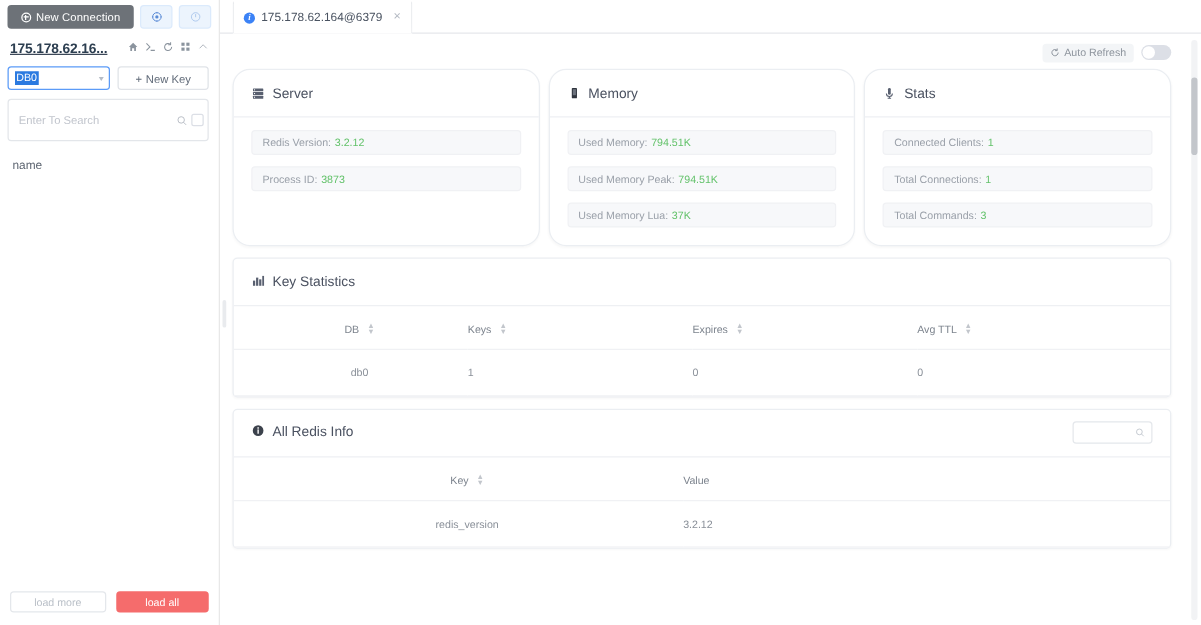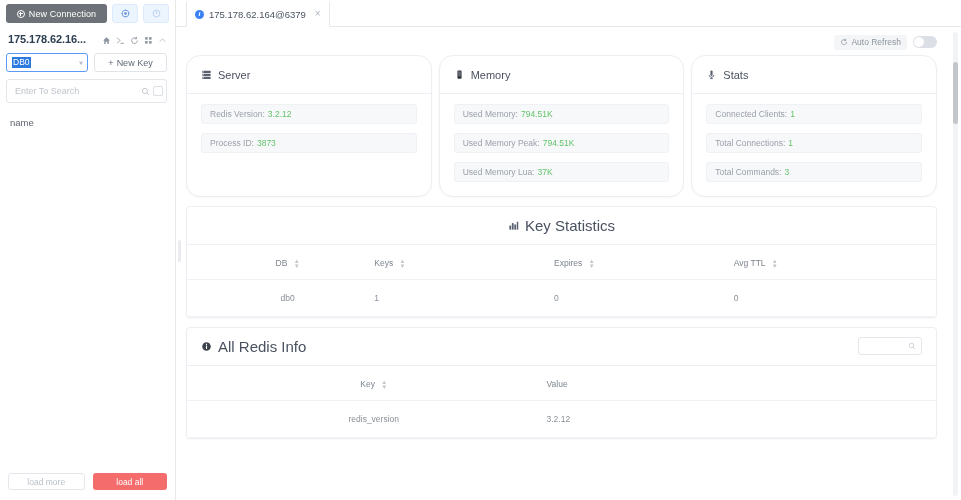--- a/index.html
+++ b/index.html
@@ -56,23 +56,24 @@
     border: 1px solid #dbeafc;
     border-radius: 3px;
     display: flex; align-items: center; justify-content: center;
     cursor: pointer;
     color: #5a8bd6;
     font-size: 8px;
   }
   .icon-btn svg { display:block; }
 
   .sb-host-row {
-    display: flex; align-items: flex-end;
+    display: flex; align-items: flex-start;
     padding: 10px 8px 6px 8px;
     gap: 4px;
+    text-decoration: underline;
   }
   .sb-host {
     font-size: 11px; font-weight: bold; color: #2c3e50;
     flex: 1; white-space: nowrap; overflow: hidden;
     letter-spacing: -.1px;
   }
   .sb-host-icons { display: flex; align-items: center; gap: 5px; color: #8b949e; }
   .sb-host-icons .hi { cursor: pointer; display:flex; align-items:center; }
 
   .sb-db-row {
@@ -100,21 +101,21 @@
   .new-key-btn {
     flex: 1; height: 19px;
     border: 1px solid #e0e3e8; border-radius: 3px;
     background: #fff; color: #606a78;
     font-size: 9px;
     display: flex; align-items: center; justify-content: center; gap: 3px;
     cursor: pointer;
   }
   .search-row { padding: 7px 8px 0 6px; }
   .search-box {
-    height: 24px;
+    height: 34px;
     border: 1px solid #e3e6ea; border-radius: 3px;
     display: flex; align-items: center;
     padding: 0 3px 0 6px;
     background: #fff;
   }
   .search-box input {
     border: none; outline: none; flex: 1;
     font-size: 9px; color: #606a78;
     font-family: "Liberation Sans", sans-serif;
     background: transparent;
@@ -269,23 +270,22 @@
     border: 1px solid #ebeef2;
     border-radius: 4px;
     margin-top: 9px;
     box-shadow: 0 1px 2px rgba(0,0,0,0.03);
   }
   .panel-head {
     height: 38px;
     display: flex; align-items: center;
     padding: 0 14px;
     border-bottom: 1px solid #eef0f3;
-    font-size: 15px; color: #4a5160;
+    font-size: 11px; color: #4a5160;
     gap: 6px;
-    justify-content: center;
   }
   .panel-head .spacer { flex: 1; }
   .mini-search {
     width: 64px; height: 18px;
     border: 1px solid #e4e7eb; border-radius: 3px;
     display: flex; align-items: center; justify-content: flex-end;
     padding-right: 5px;
     color: #c2c7cf;
   }
   table.dt { width: 100%; border-collapse: collapse; }

